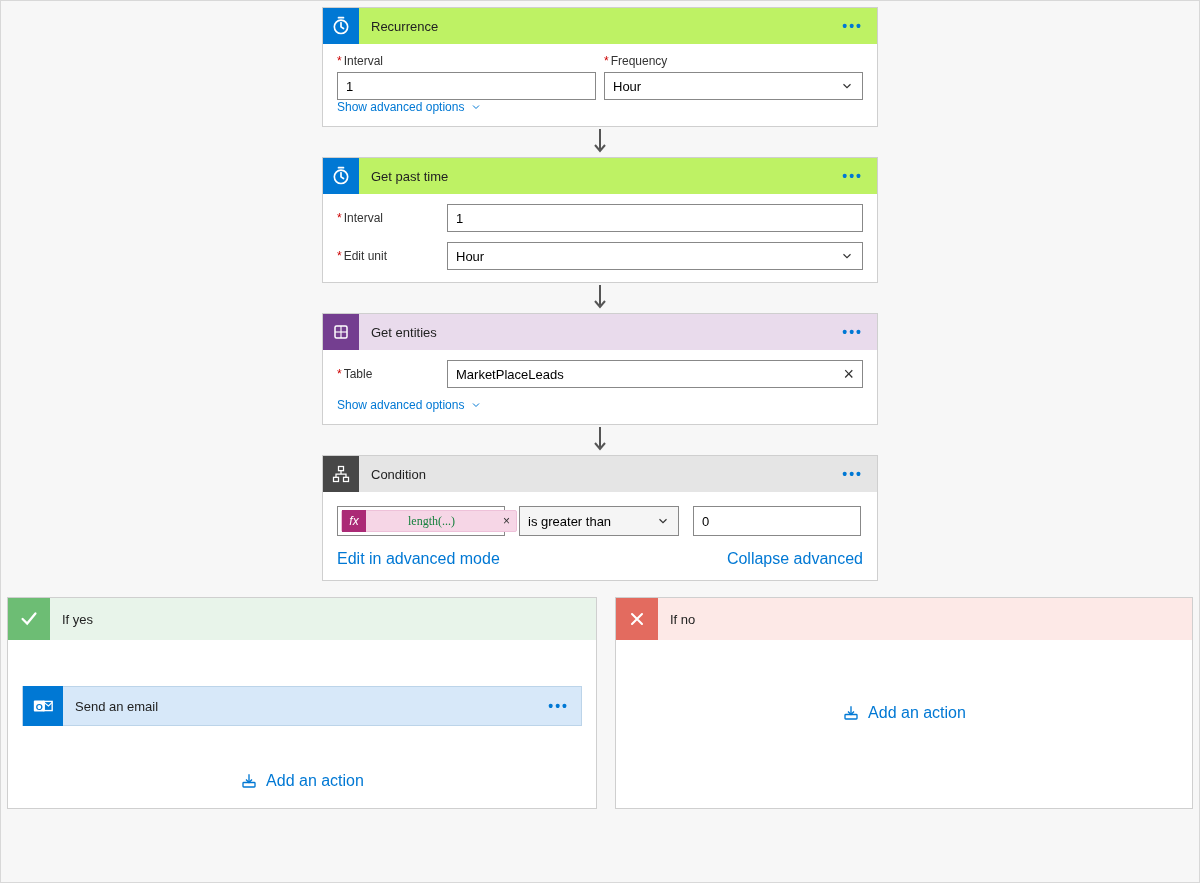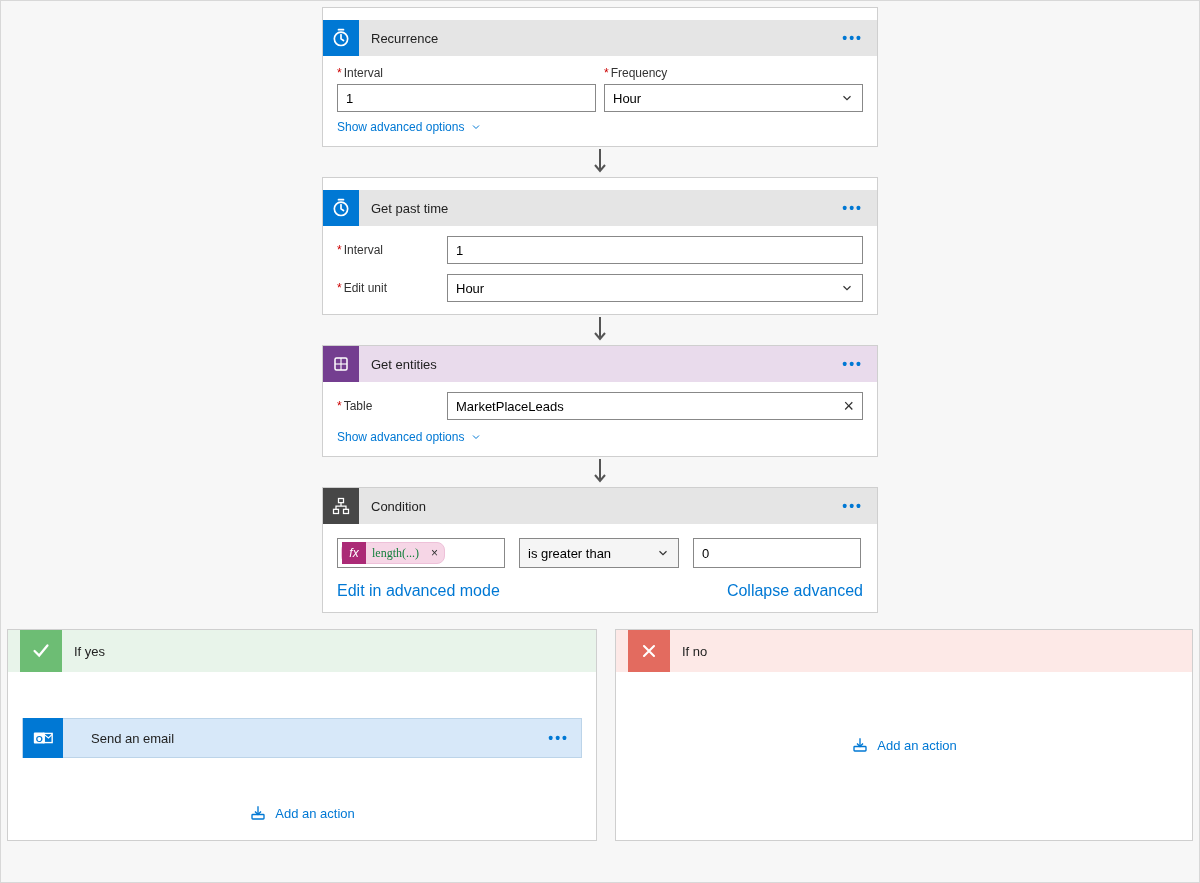--- a/index.html
+++ b/index.html
@@ -2,62 +2,62 @@
 <html><head>
 <meta charset="utf-8">
 <style>
   * { box-sizing: border-box; margin: 0; padding: 0; font-family: "Segoe UI", Arial, sans-serif; }
   body { background: #f3f3f3; width: 1200px; height: 883px; overflow: hidden; border:1px solid #d8d8d8; }
   .canvas { width: 1198px; height: 881px; background: #f7f7f7; display:flex; flex-direction:column; align-items:center; padding-top:6px;}
   .card { width: 556px; background: #fff; border:1px solid #cfcfcf; margin-bottom: 0; }
   .card-header { height:36px; display:flex; align-items:center; justify-content:space-between; padding-right:14px;}
   .card-header-left { display:flex; align-items:center; gap:12px; }
   .icon-box { width:36px; height:36px; display:flex; align-items:center; justify-content:center; }
-  .blue-header { background:#e5e5e5;margin-top:12px; }
+  .blue-header { background:#bef264; }
   .blue-icon { background:#0078d4; }
   .purple-header { background:#e9dbec; }
   .purple-icon { background:#743e90; }
   .gray-header { background:#e5e5e5; }
   .gray-icon { background:#474747; }
   .title { font-size:13px; color:#222; }
   .dots { color:#0078d4; letter-spacing:2px; font-size:14px; font-weight:700; cursor:pointer;}
   .body { padding:10px 14px 12px 14px; }
   .label { font-size:12px; color:#333; display:flex; align-items:center; gap:2px; }
   .req { color:#c00; }
   .input { border:1px solid #888; height:28px; font-size:13px; padding:0 8px; background:#fff; display:flex; align-items:center; justify-content:space-between; }
-  .adv-link { color:#0078d4; font-size:12px; margin-top:8px; cursor:pointer; display:flex; align-items:center; gap:6px;}
+  .adv-link { color:#0078d4; font-size:12px; cursor:pointer; display:flex; align-items:center; gap:6px;}
   .arrow-down { width:16px; height:30px; position:relative; }
   .arrow-down svg { display:block; }
   .chevron { font-size:14px; color:#333; }
   .clear-x { font-size:18px; color:#333; cursor:pointer; }
   .cond-body { padding:14px; display:flex; gap:14px; align-items:center; }
   .pill-wrap { border:1px solid #888; height:30px; width:168px; padding:3px; display:flex; align-items:center;}
-  .pill { background:#f6d6e6; border:1px solid #eec1d9; height:22px; display:flex; align-items:center; border-radius:8px; font-size:12px;}
+  .pill { background:#f6d6e6; border:1px solid #eec1d9; height:22px; display:flex; align-items:center; border-radius:2px; font-size:12px;gap:36px;}
   .pill .fx { background:#ab2a76; color:#fff; height:22px; width:24px; display:inline-flex; align-items:center; justify-content:center; font-style:italic; font-size:12px; }
   .pill .ptxt { padding:0 6px; color:#15803d;font-family:Liberation Serif, serif; }
   .pill .px { padding:0 6px; color:#333; cursor:pointer; }
   .select { border:1px solid #888; height:30px; width:160px; font-size:13px; padding:0 8px; display:flex; align-items:center; justify-content:space-between; background:#f5f5f5;}
   .val-input { border:1px solid #888; height:30px; width:168px; padding:0 8px; font-size:13px; display:flex; align-items:center;}
   .cond-links { display:flex; justify-content:space-between; padding:0 14px 12px 14px;}
   .link { color:#0078d4; font-size:16px; cursor:pointer;}
   .branches { display:flex; gap:18px; width:1186px; justify-content:center; margin-top:16px;}
   .branch { width:595px; border:1px solid #cfcfcf; background:#fff; display:flex; flex-direction:column;}
-  .branch-header { height:42px; display:flex; align-items:center; padding:0 12px; }
+  .branch-header { height:42px; display:flex; align-items:center; padding:0 0; }
   .branch-yes .branch-header { background:#e8f4ea; }
   .branch-no .branch-header { background:#fde9e7; }
   .check-box { width:42px; height:42px; display:flex; align-items:center; justify-content:center;}
   .branch-yes .check-box { background:#6dbd74; }
   .branch-no .check-box { background:#e36b5f; }
   .branch-title { font-size:13px; color:#222; margin-left:12px;}
   .branch-body { flex:1; padding:46px 14px 18px 14px; display:flex; flex-direction:column; align-items:center;}
   .inner-card { width:560px; border:1px solid #bcd4e9; display:flex; align-items:center; background:#d7e8f9; height:40px; align-self:center;}
   .outlook-icon { width:40px; height:40px; background:#0078d4; display:flex; align-items:center; justify-content:center;}
-  .inner-title { font-size:13px; margin-left:28px; flex:1; color:#222;}
+  .inner-title { font-size:13px; margin-left:12px; flex:1; color:#222;}
   .inner-dots { color:#0078d4; font-size:14px; font-weight:700; letter-spacing:2px; margin-right:12px; cursor:pointer;}
-  .add-action { display:flex; align-items:center; gap:8px; color:#0078d4; font-size:13px; margin-top:46px; cursor:pointer;}
+  .add-action { display:flex; align-items:flex-end; gap:8px; color:#0078d4; font-size:16px; margin-top:46px; cursor:pointer;}
   .branch-no .add-action { margin-top:4px; }
   .branch-no .branch-body { padding-top:60px; padding-bottom:40px;}
   .form-row { display:flex; align-items:center; margin-bottom:10px; }
   .form-row .label { width:110px; }
   .recur-cols { display:flex; gap:8px; }
   .recur-col { flex:1; display:flex; flex-direction:column; gap:4px; }
   svg { display:block; }
 </style>
 </head>
 <body>

